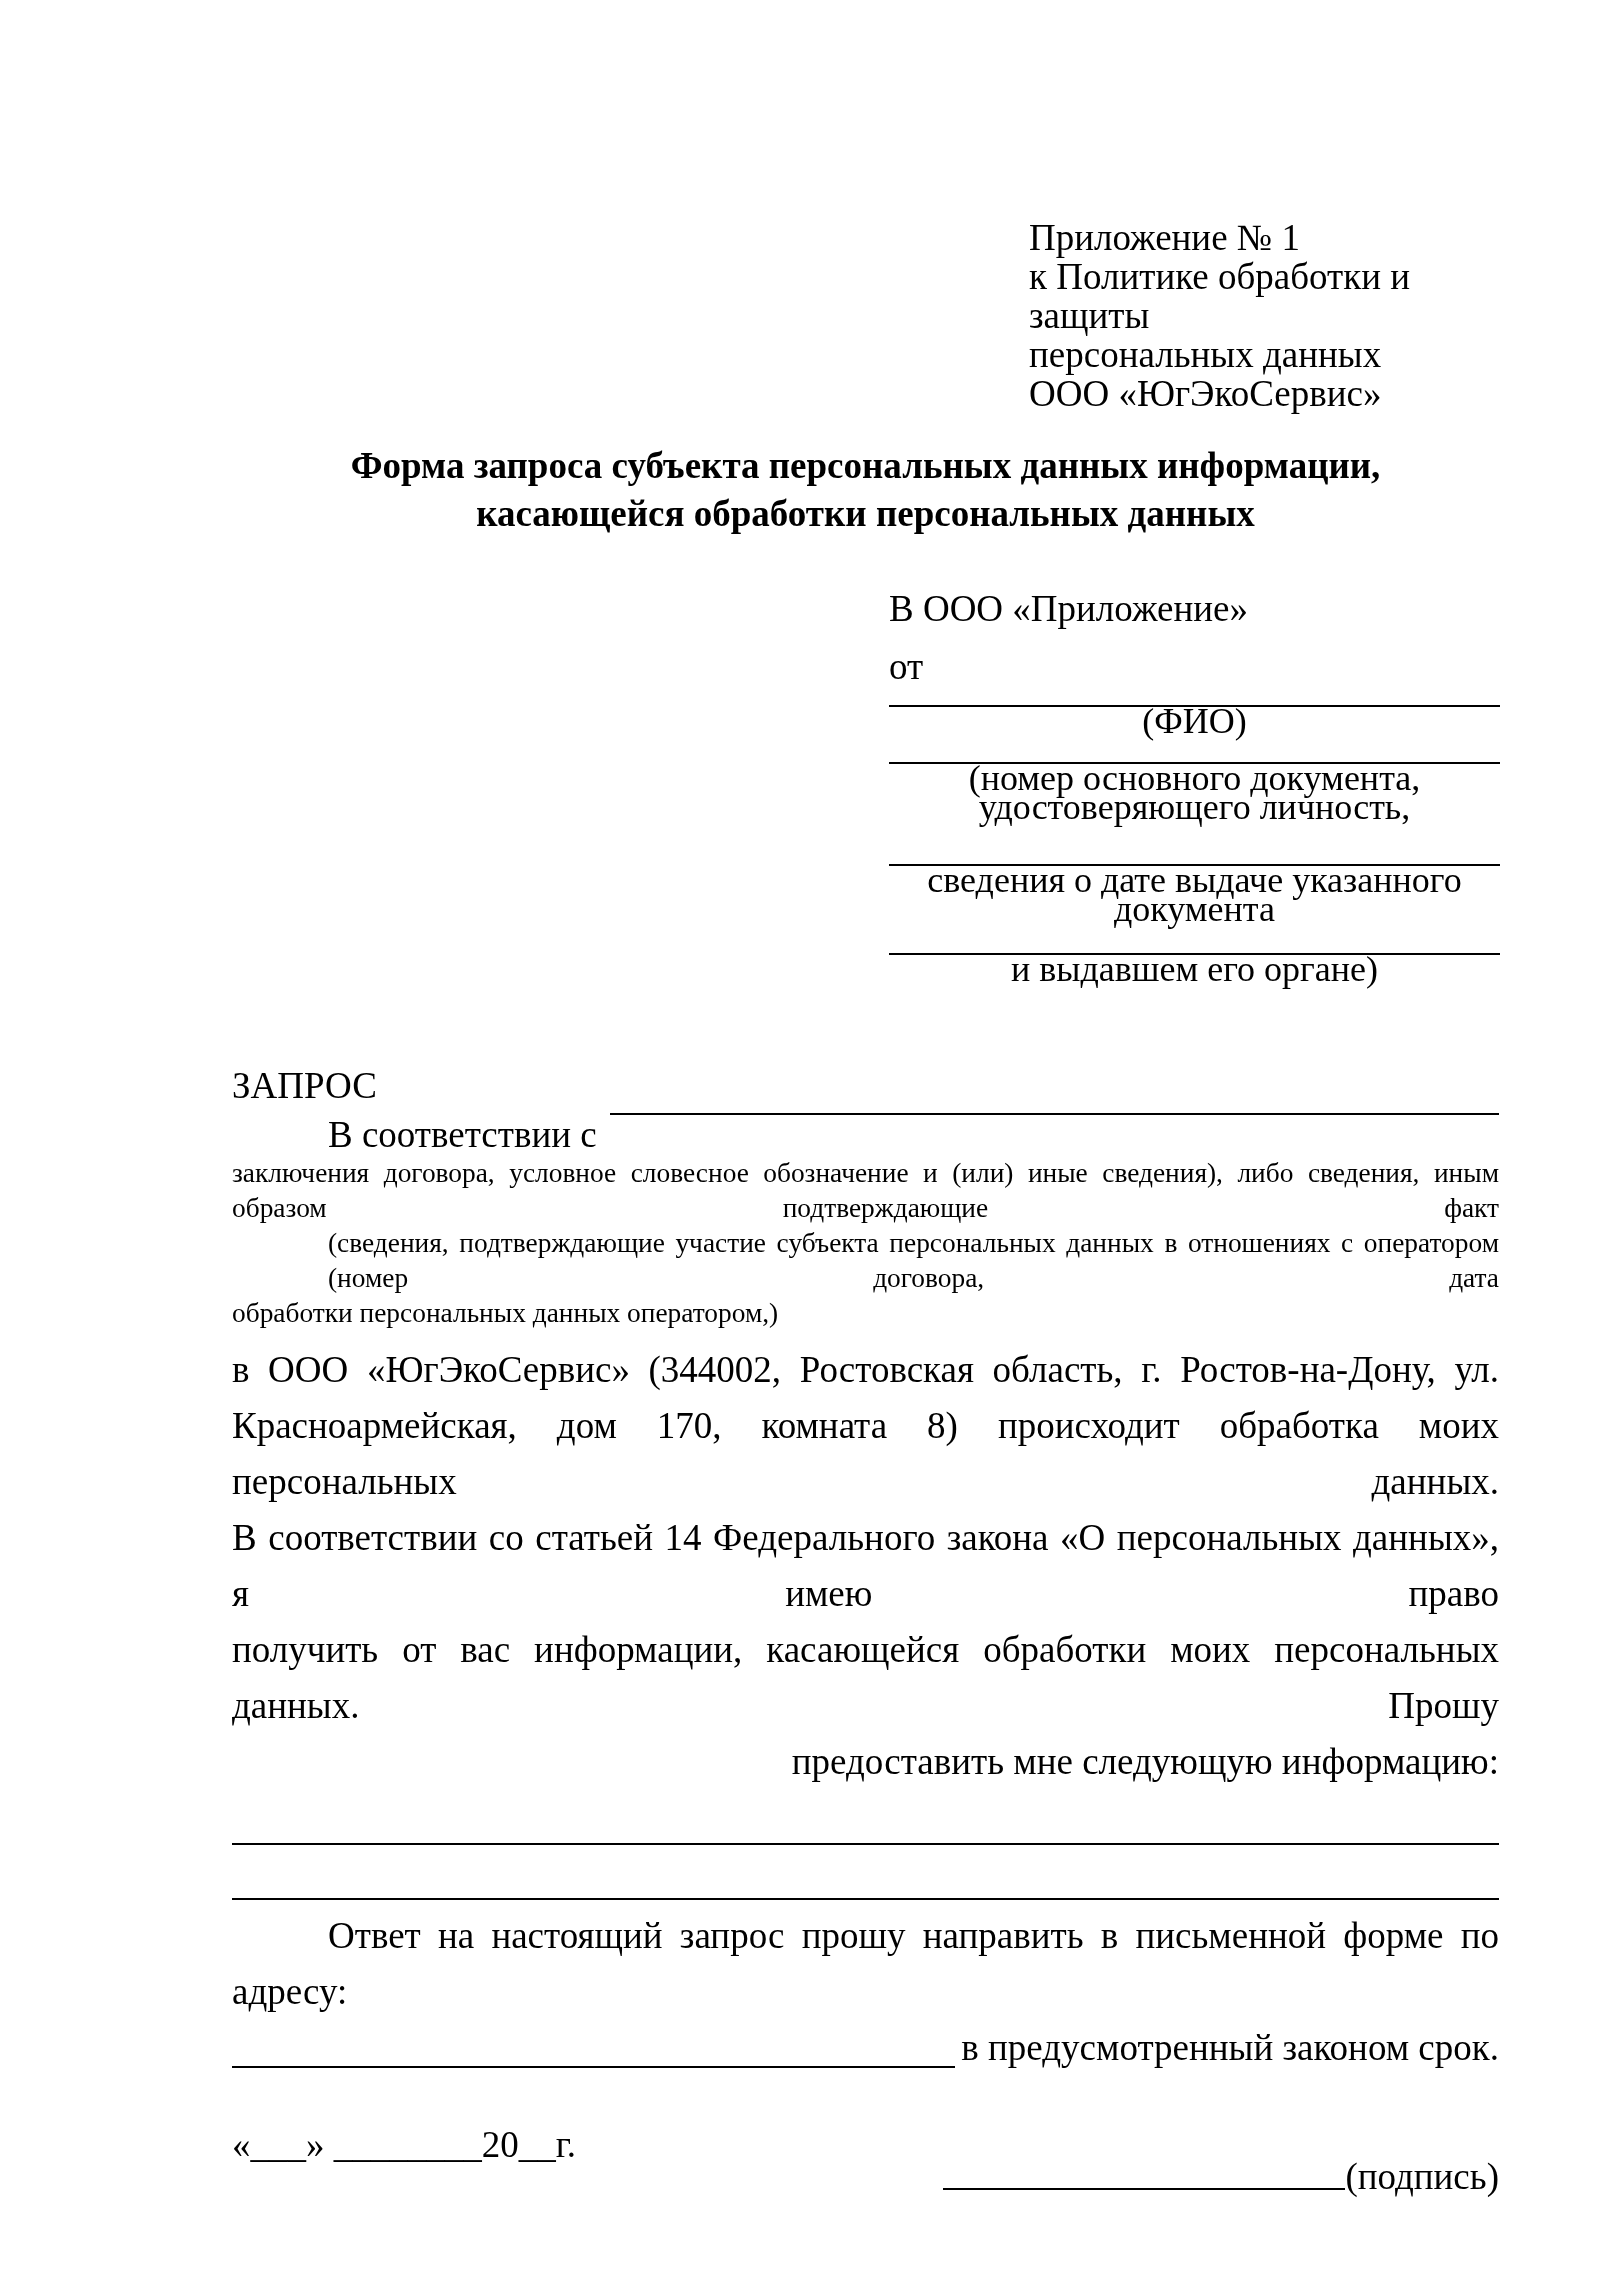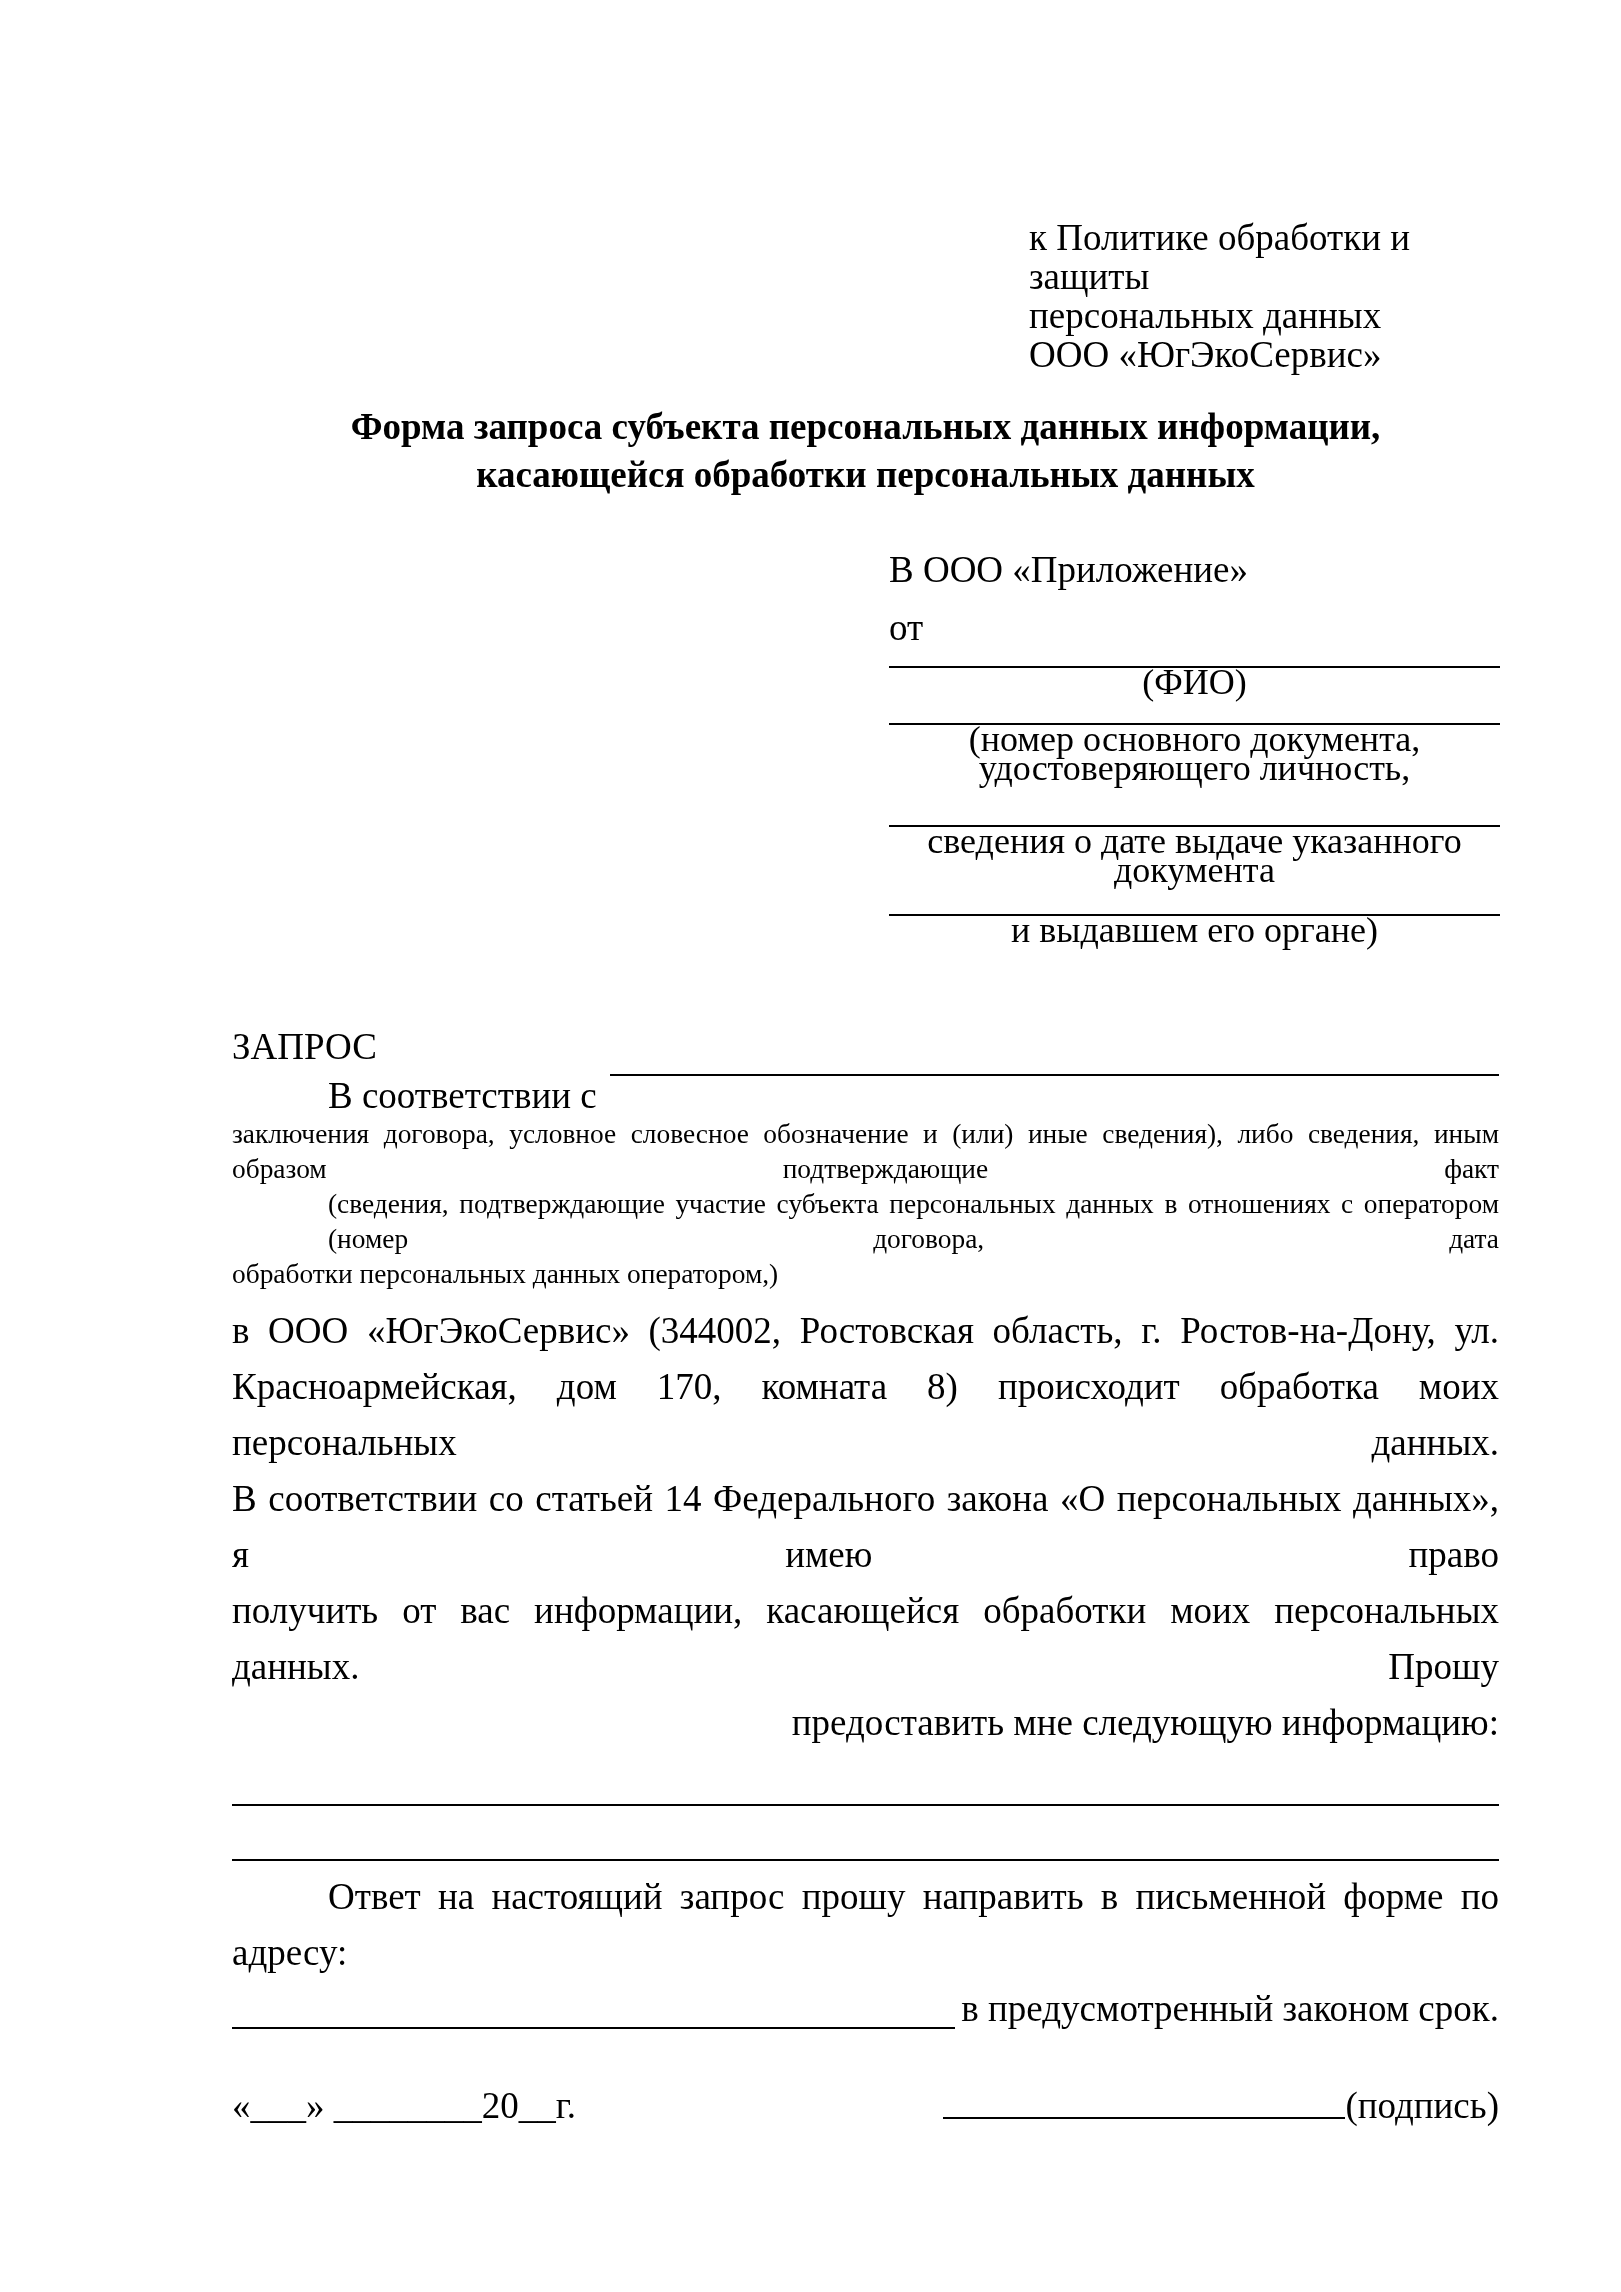--- a/index.html
+++ b/index.html
@@ -46,28 +46,29 @@
   .blank-line { border-bottom: 2.9px solid #000; height: 53px; }
   
   .reply { margin-top: 7.8px; font-size: 37px; line-height: 56px; }
   .reply-row { display: flex; align-items: stretch; }
   .reply-fill { flex: 1; border-bottom: 2.9px solid #000; margin-bottom: 7.8px; }
   .reply-suffix { white-space: nowrap; padding-left: 5.9px; }
   
   .signature-row { margin-top: 47px; display: flex; justify-content: space-between; align-items: flex-start; font-size: 37px; line-height: 43px; }
   .sig-right { display: flex; align-items: stretch; }
   .sig-fill { width: 402px; border-bottom: 2.9px solid #000; margin-bottom: 7.8px; }
-  .sig-label { white-space: nowrap; }
+  .sig-label { white-space: nowrap; margin-top: 32px; }
 </style>
 </head>
 <body>
 
 <div class="page">
 
   <div class="header-block">
+    <div>Приложение № 1</div>
     <div>к Политике обработки и защиты</div>
     <div>персональных данных</div>
     <div>ООО «ЮгЭкоСервис»</div>
   </div>
 
   <div class="doc-title">
     <div>Форма запроса субъекта персональных данных информации,</div>
     <div>касающейся обработки персональных данных</div>
   </div>
 

